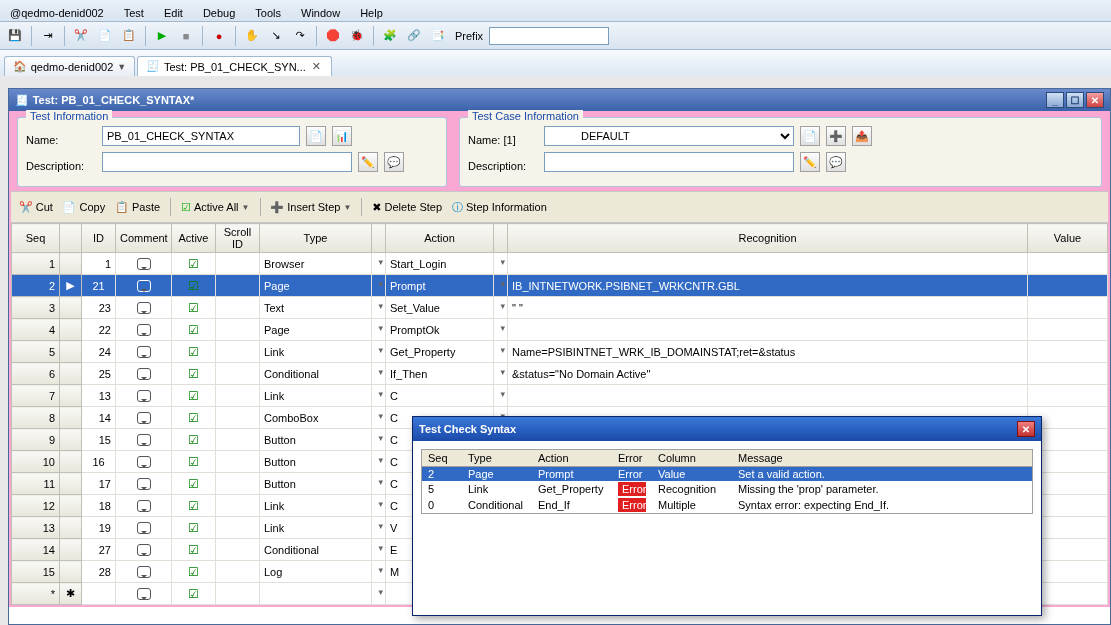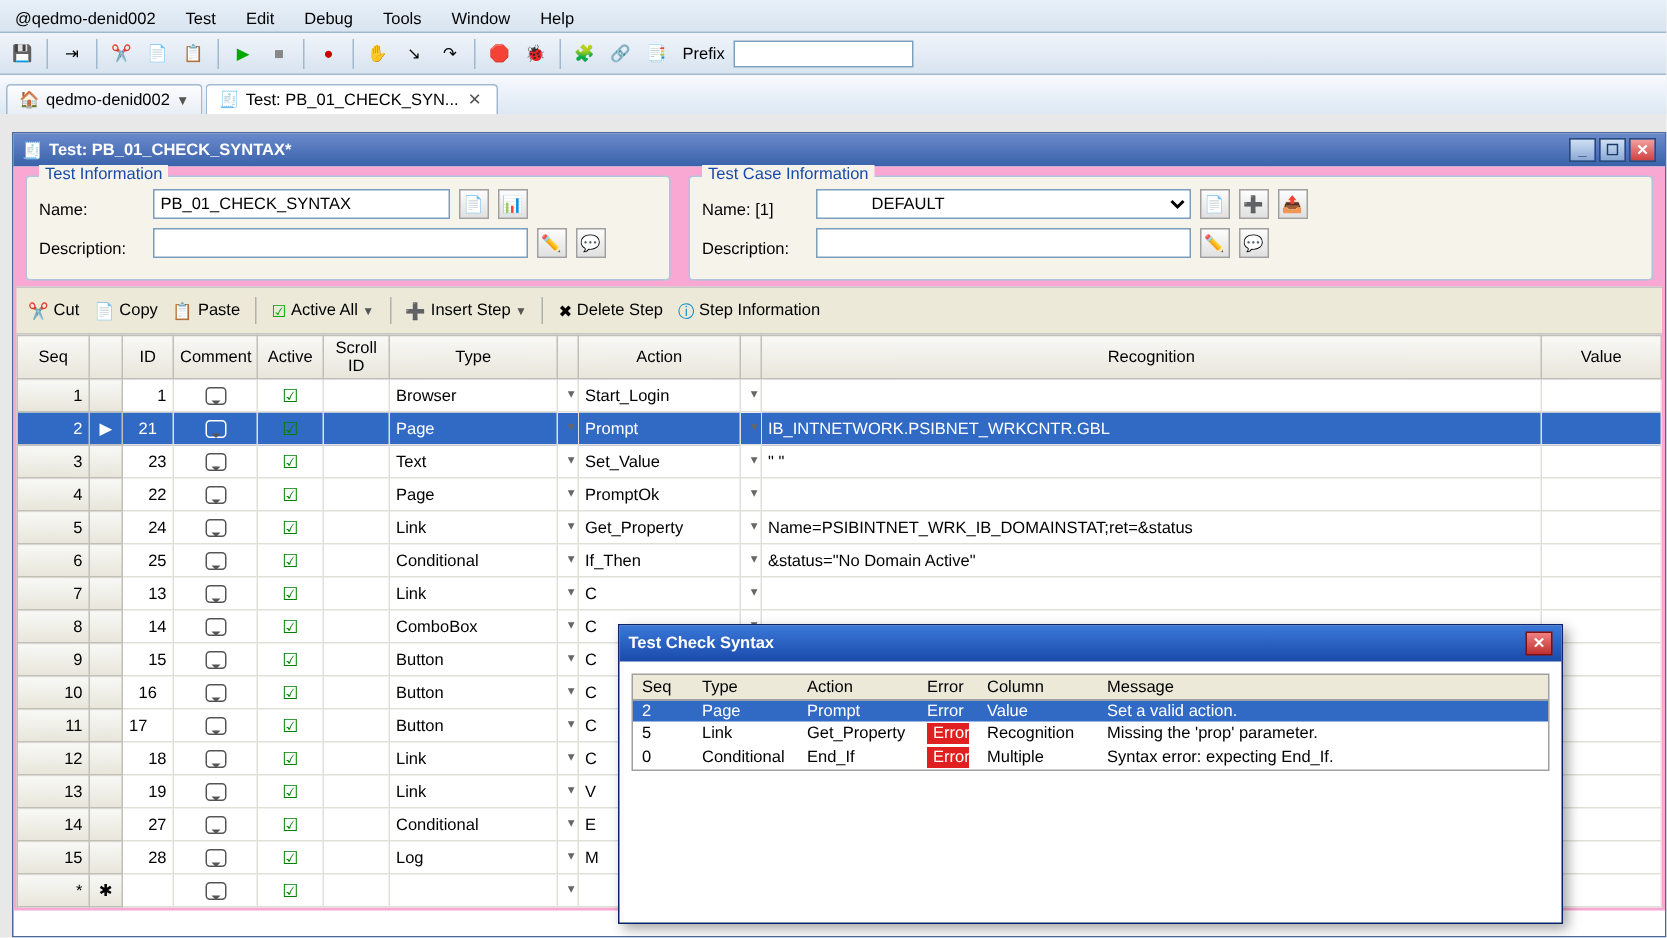--- a/index.html
+++ b/index.html
@@ -405,21 +405,21 @@
               <td>Button</td>
               <td class="dd-cell"></td>
               <td>C</td>
               <td class="dd-cell"></td>
               <td></td>
               <td></td>
             </tr>
             <tr>
               <td class="seq-col">11</td>
               <td class="row-mark"></td>
-              <td style="">17</td>
+              <td style="text-align:right">17</td>
               <td style="text-align:center">
                 <div class="comment-bubble"></div>
               </td>
               <td style="text-align:center"><span class="check">☑</span></td>
               <td></td>
               <td>Button</td>
               <td class="dd-cell"></td>
               <td>C</td>
               <td class="dd-cell"></td>
               <td></td>

